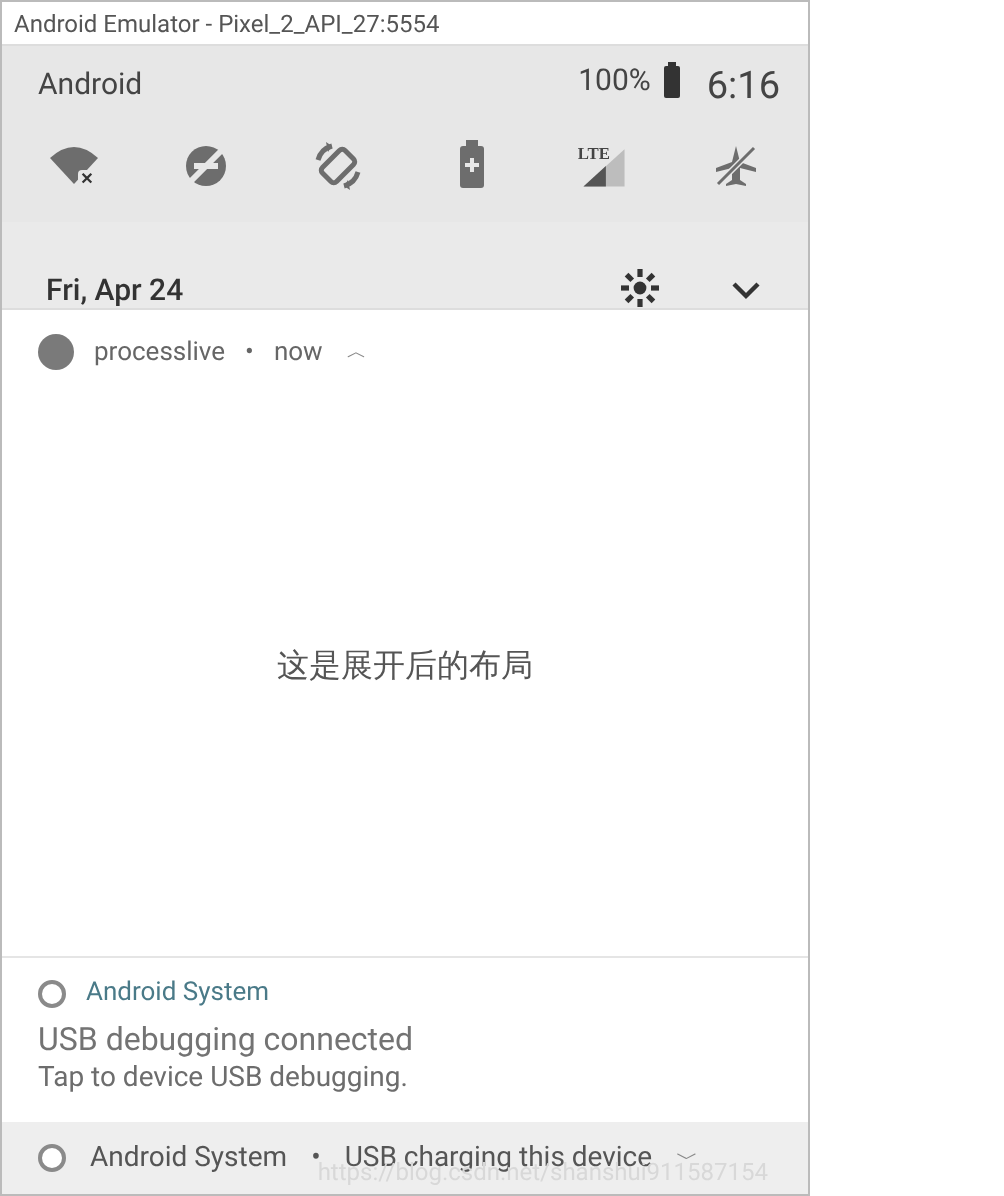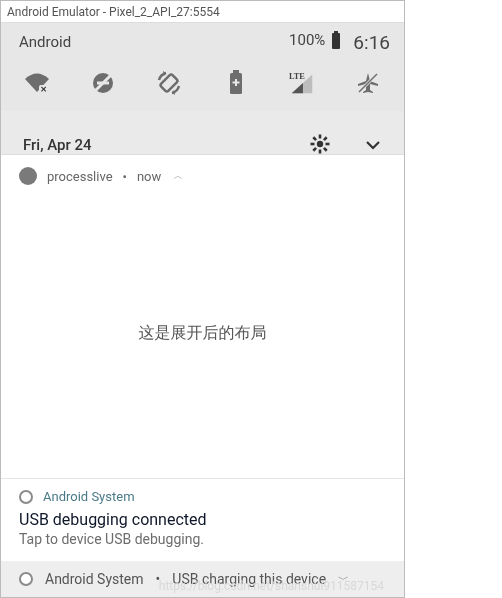--- a/index.html
+++ b/index.html
@@ -26,21 +26,21 @@
 
   .notif-head { display: flex; align-items: center; gap: 10px; padding: 12px 18px 4px 18px; font-size: 13px; color: #666; }
   .dot-lg { width: 18px; height: 18px; border-radius: 50%; background: #7a7a7a; }
   .caret { font-size: 10px; color: #888; margin-left: 2px; }
 
   .expanded-body { flex: 1; display: flex; align-items: center; justify-content: center; color: #555; font-size: 16px; }
 
   .usb-notif { border-top: 1px solid #e5e5e5; padding: 10px 18px 14px 18px; }
   .usb-head { display: flex; align-items: center; gap: 10px; font-size: 13px; color: #4a7a88; margin-bottom: 6px; }
   .ring { width: 14px; height: 14px; border-radius: 50%; border: 2px solid #8a8a8a; background: #fff; }
-  .usb-title { font-size: 16px; color: #0f172a; margin-bottom: 2px; }
+  .usb-title { font-size: 16px; color: #737373; margin-bottom: 2px; }
   .usb-sub { font-size: 14px; color: #6d6d6d; }
 
   .collapsed-notif { background: #eeeeee; padding: 10px 18px; display: flex; align-items: center; gap: 12px; font-size: 14px; color: #555; }
 
   .watermark { position: absolute; right: 20px; bottom: 4px; font-size: 12px; color: #d8d8d8; pointer-events: none; }
 
   .side-scroll { position: absolute; top: 22px; right: 1px; width: 13px; height: 30px; background: #ccc; }
 
   svg { display: block; }
 </style>

